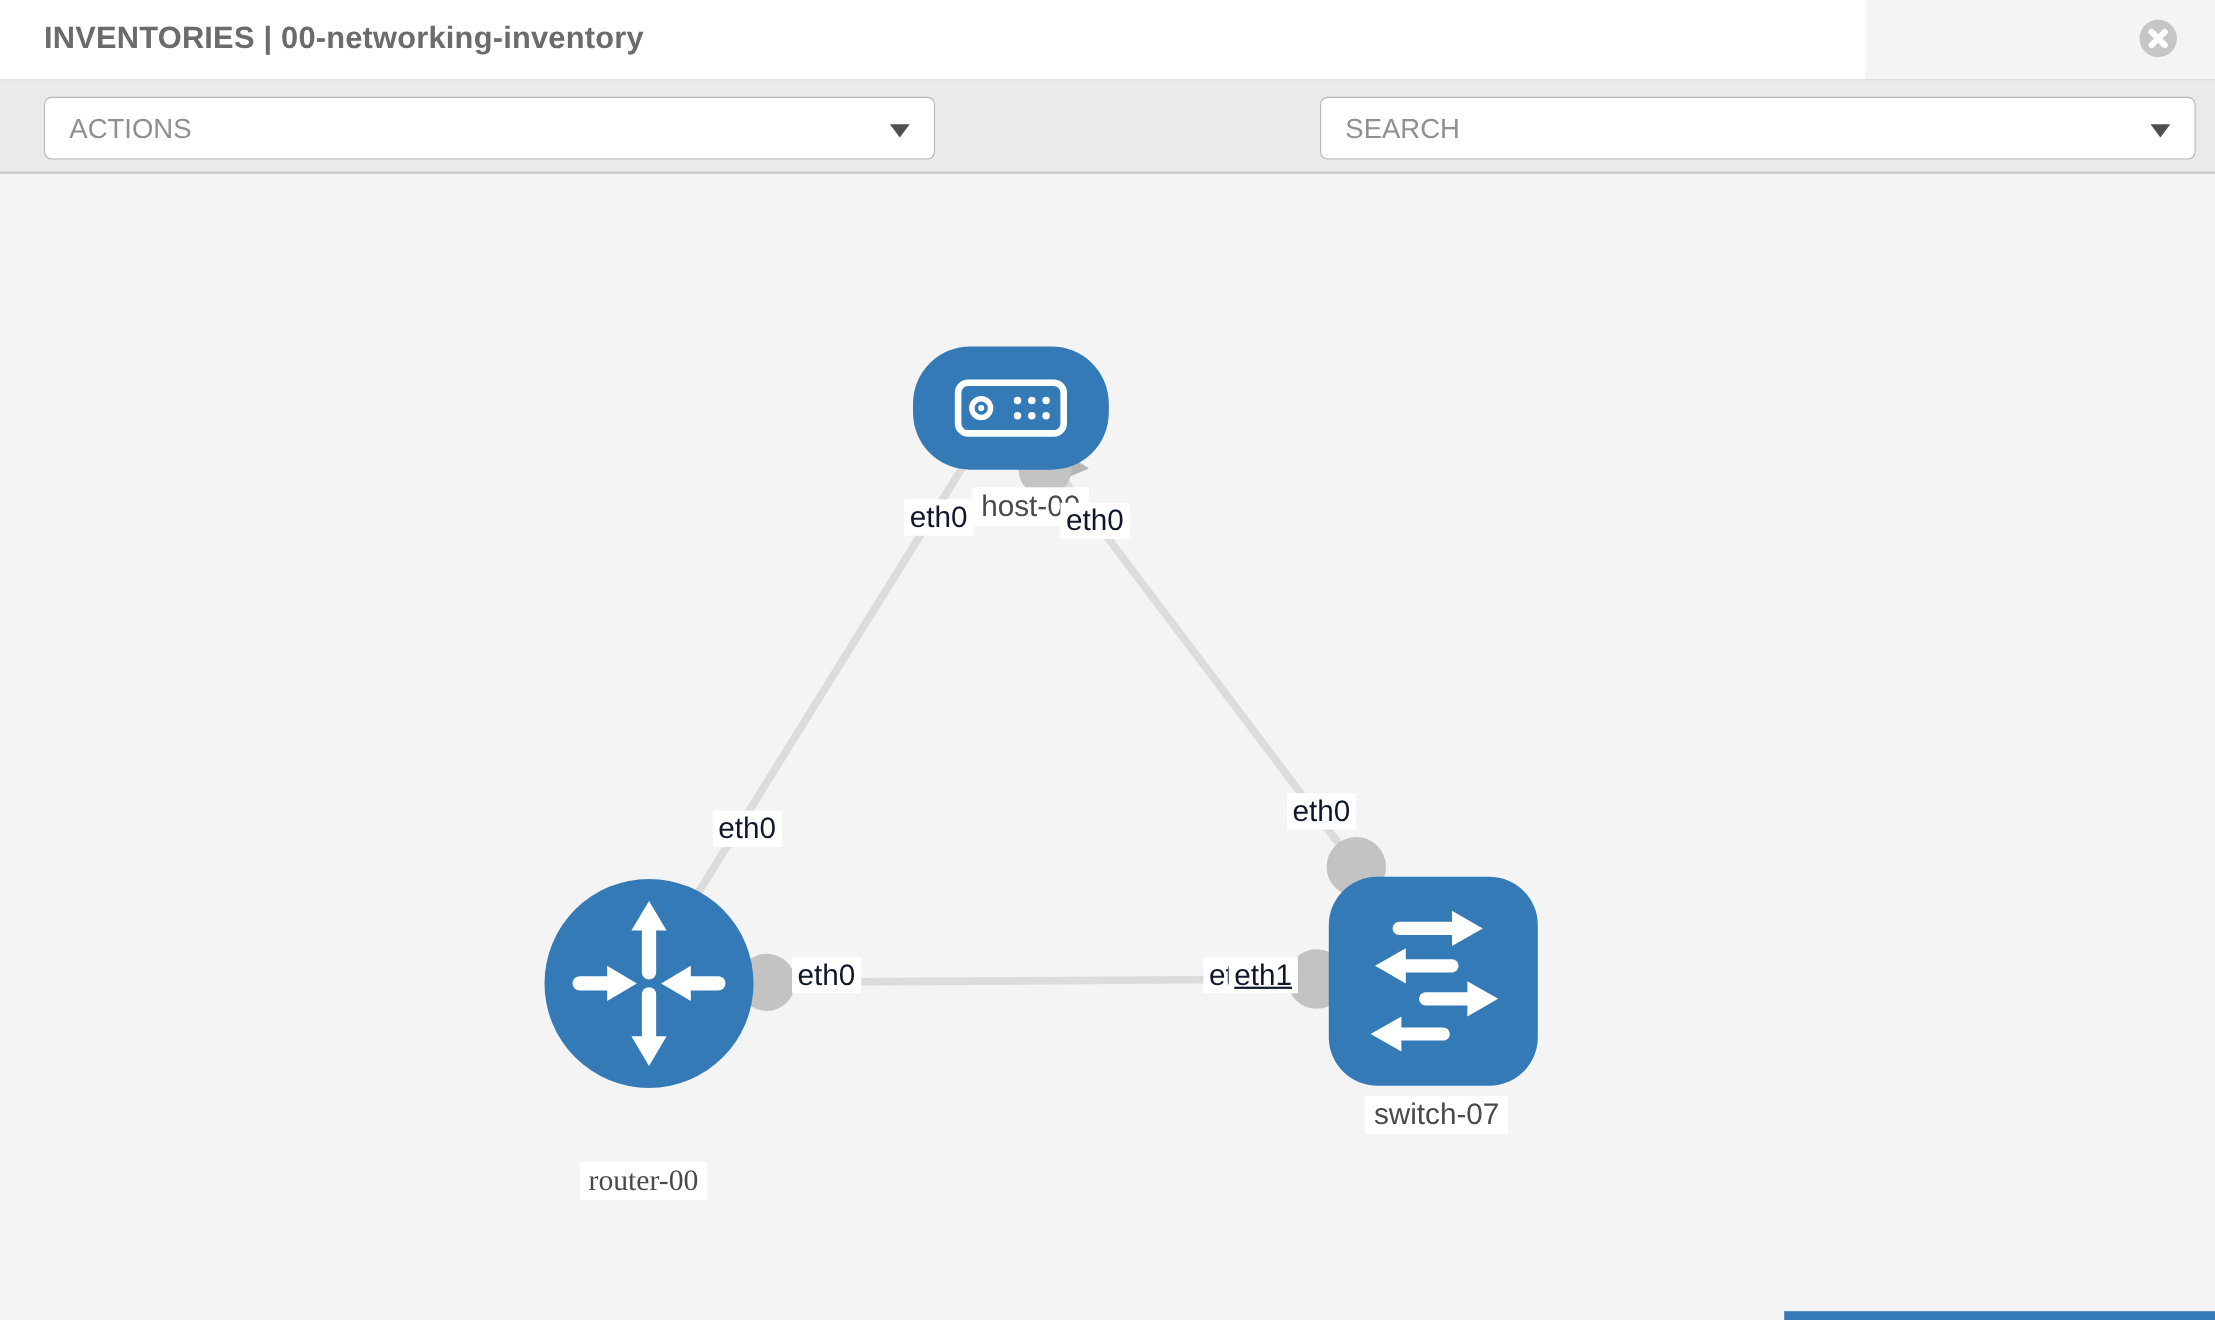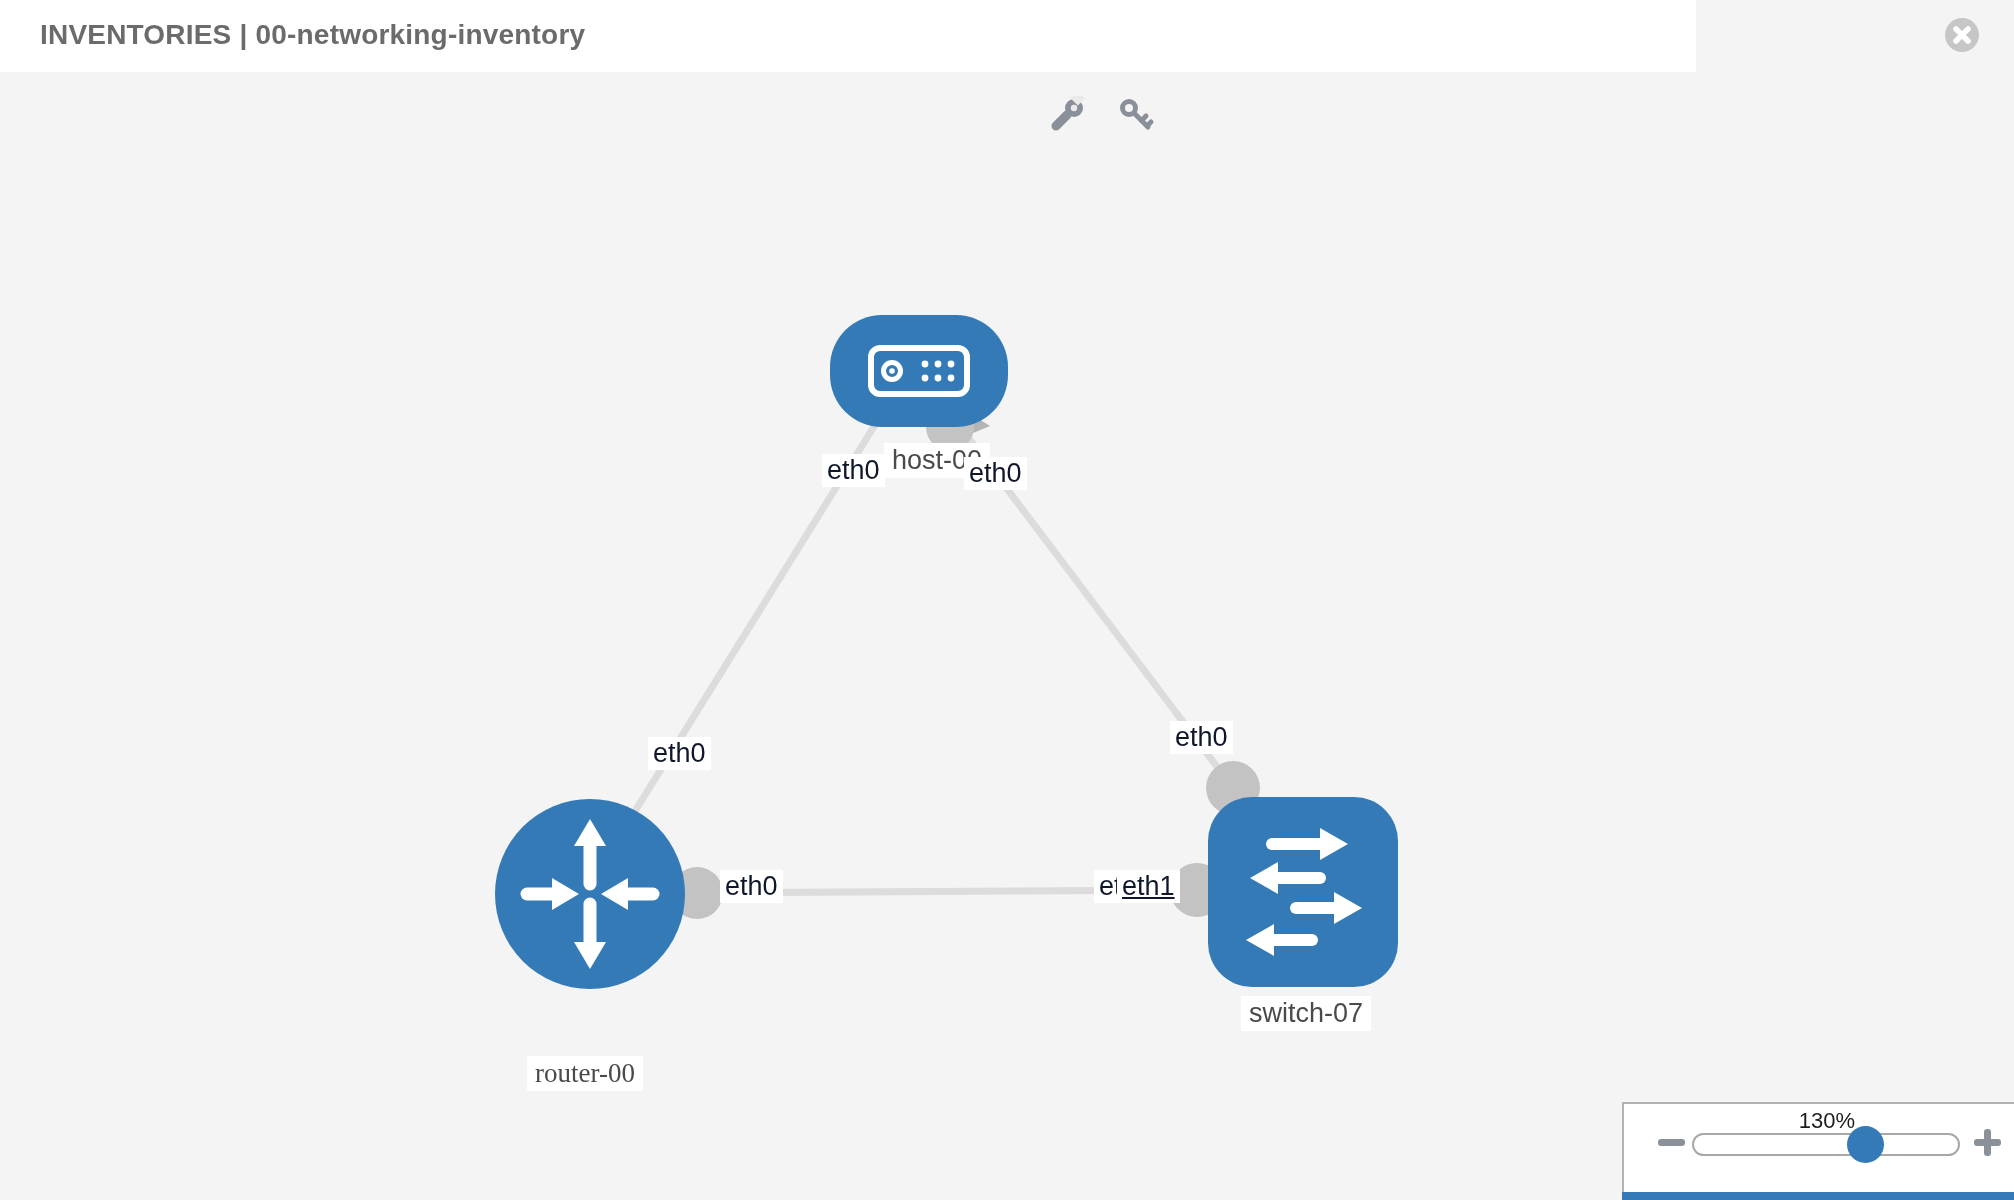--- a/index.html
+++ b/index.html
@@ -108,20 +108,30 @@
   <span class="node-label" style="left:1241px; top:996px;">switch-07</span>
 
   <span class="if-label" style="left:822px; top:454px;">eth0</span>
   <span class="if-label" style="left:964px; top:457px;">eth0</span>
   <span class="if-label" style="left:648px; top:737px;">eth0</span>
   <span class="if-label" style="left:720px; top:870px;">eth0</span>
   <span class="if-label" style="left:1170px; top:721px;">eth0</span>
   <span class="if-label" style="left:1094px; top:870px; z-index:3;">eth0</span>
   <span class="if-label" style="left:1117px; top:870px; z-index:4;text-decoration:underline;">eth1</span>
 
+  <div class="toolbar">
+    <div class="dropdown dd-actions">
+      <span class="dd-text">ACTIONS</span>
+      <span class="caret"></span>
+    </div>
+    <div class="dropdown dd-search">
+      <span class="dd-text">SEARCH</span>
+      <span class="caret"></span>
+    </div>
+  </div>
 
   <svg class="tool-icon wrench" viewBox="0 0 38 38">
     <circle cx="26" cy="12" r="9" fill="#8a909a"></circle>
     <circle cx="26" cy="12" r="3.2" fill="#eaeaea"></circle>
     <rect x="24" y="-3" width="11" height="10" fill="#eaeaea" transform="rotate(45 29.5 2)"></rect>
     <line x1="8" y1="30" x2="19" y2="19" stroke="#8a909a" stroke-width="9" stroke-linecap="round"></line>
   </svg>
 
   <svg class="tool-icon key" viewBox="0 0 38 38">
     <circle cx="12" cy="12" r="6.5" fill="none" stroke="#8a909a" stroke-width="5"></circle>
@@ -132,22 +142,15 @@
 
   <div class="header">
     <span class="page-title">INVENTORIES | 00-networking-inventory</span>
     <svg class="close-btn" viewBox="0 0 36 36">
       <circle cx="18" cy="18" r="17" fill="#c6c6c6"></circle>
       <line x1="12" y1="12" x2="24" y2="24" stroke="#ffffff" stroke-width="5.5" stroke-linecap="round"></line>
       <line x1="24" y1="12" x2="12" y2="24" stroke="#ffffff" stroke-width="5.5" stroke-linecap="round"></line>
     </svg>
   </div>
 
-  <div class="zoom-panel">
-    <div class="zoom-level">130%</div>
-    <div class="zoom-minus"></div>
-    <div class="zoom-track"></div>
-    <div class="zoom-thumb"></div>
-    <div class="zoom-plus"></div>
-  </div>
   <div class="bottom-blue-bar"></div>
 
 </div>
 
 </body></html>

